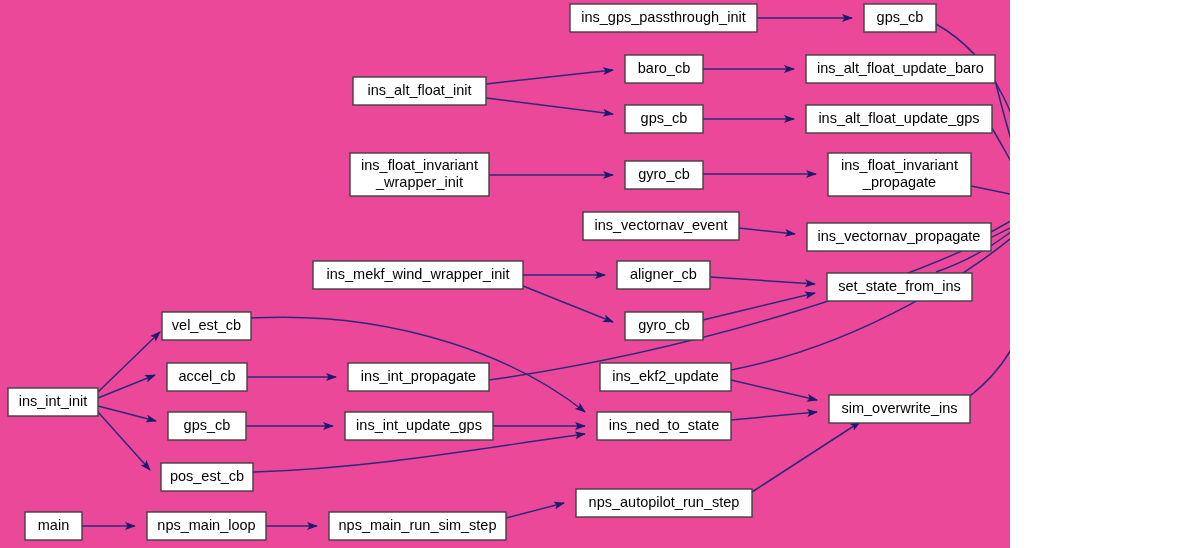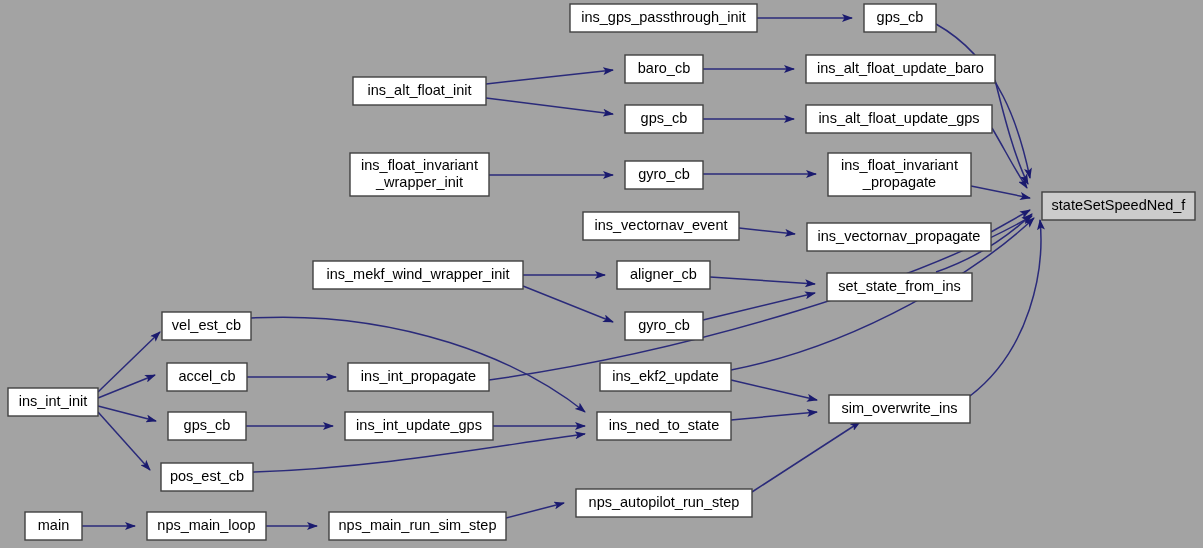--- a/index.html
+++ b/index.html
@@ -5,23 +5,23 @@
   html, body {
     margin: 0;
     padding: 0;
     background: #ffffff;
   }
   body {
     font-family: "Liberation Sans", sans-serif;
   }
   #graph-root {
     position: relative;
-    width: 1203px;
+    width: 1010px;
     height: 548px;
-    background: #a3a3a3;
+    background: #ec4899;
     overflow: hidden;
   }
   svg.callgraph {
     display: block;
     width: 1203px;
     height: 548px;
   }
   .node-box {
     fill: #ffffff;
     stroke: #404040;

